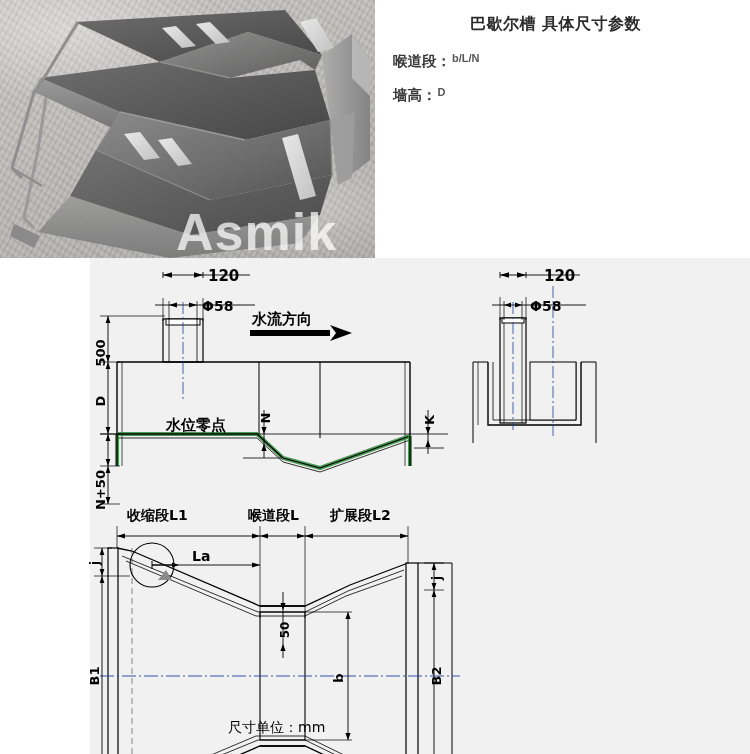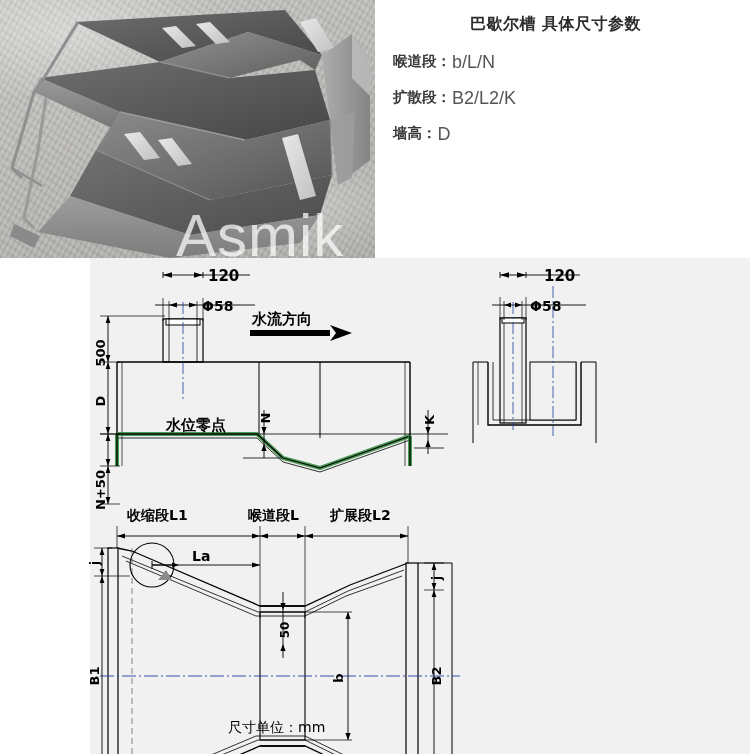--- a/index.html
+++ b/index.html
@@ -38,22 +38,22 @@
       radial-gradient(ellipse 50% 35% at 85% 80%, rgba(255,255,255,.25), rgba(255,255,255,0) 70%),
       repeating-linear-gradient(118deg, rgba(0,0,0,.05) 0 2px, rgba(255,255,255,.05) 2px 5px),
       repeating-linear-gradient(34deg, rgba(0,0,0,.04) 0 3px, rgba(255,255,255,.04) 3px 7px),
       linear-gradient(160deg, #c9c8c5 0%, #bdbcb9 45%, #acaba8 100%);
   }
   .photo-svg { position: absolute; inset: 0; }
   .wm {
     position: absolute;
     left: 176px;
     top: 206px;
-    font-size: 60px;
-    font-weight: normal;
+    font-size: 52px;
+    font-weight: bold;
     letter-spacing: 1px;
     color: rgba(255,255,255,.72);
     font-family: "Liberation Sans", sans-serif;
     line-height: 1;
     pointer-events: none;
   }
 
   
   .spec-panel {
     position: absolute;
@@ -81,22 +81,22 @@
     display: flex;
     align-items: flex-start;
     font-size: 14.5px;
     margin-bottom: 15px;
     color: #3a3a3a;
     font-weight: bold;
   }
   .spec-key { white-space: nowrap; }
   .spec-val {
     color: #555;
-    font-weight: normal;
-    font-size: 18px;
+    font-weight: bold;
+    font-size: 11px;
     margin-left: 1px;
   }
 
   
   .draw-area {
     position: absolute;
     left: 90px; top: 258px;
     width: 660px; height: 496px;
     background: #f1f1f1;
   }
@@ -185,24 +185,20 @@
   </div>
 
   <div class="spec-panel">
     <div class="spec-title cjk">巴歇尔槽 具体尺寸参数</div>
     <div class="spec-list">
       <div class="spec-row">
         <span class="spec-key cjk">喉道段：</span>
         <span class="spec-val">b/L/N</span>
       </div>
       <div class="spec-row">
-        <span class="spec-key cjk">扩散段：</span>
-        <span class="spec-val">B2/L2/K</span>
-      </div>
-      <div class="spec-row">
         <span class="spec-key cjk">墙高：</span>
         <span class="spec-val">D</span>
       </div>
     </div>
   </div>
 
   <div class="draw-left-white"></div>
   <div class="draw-area"></div>
 
   <svg class="draw-svg" viewBox="0 0 750 496">

